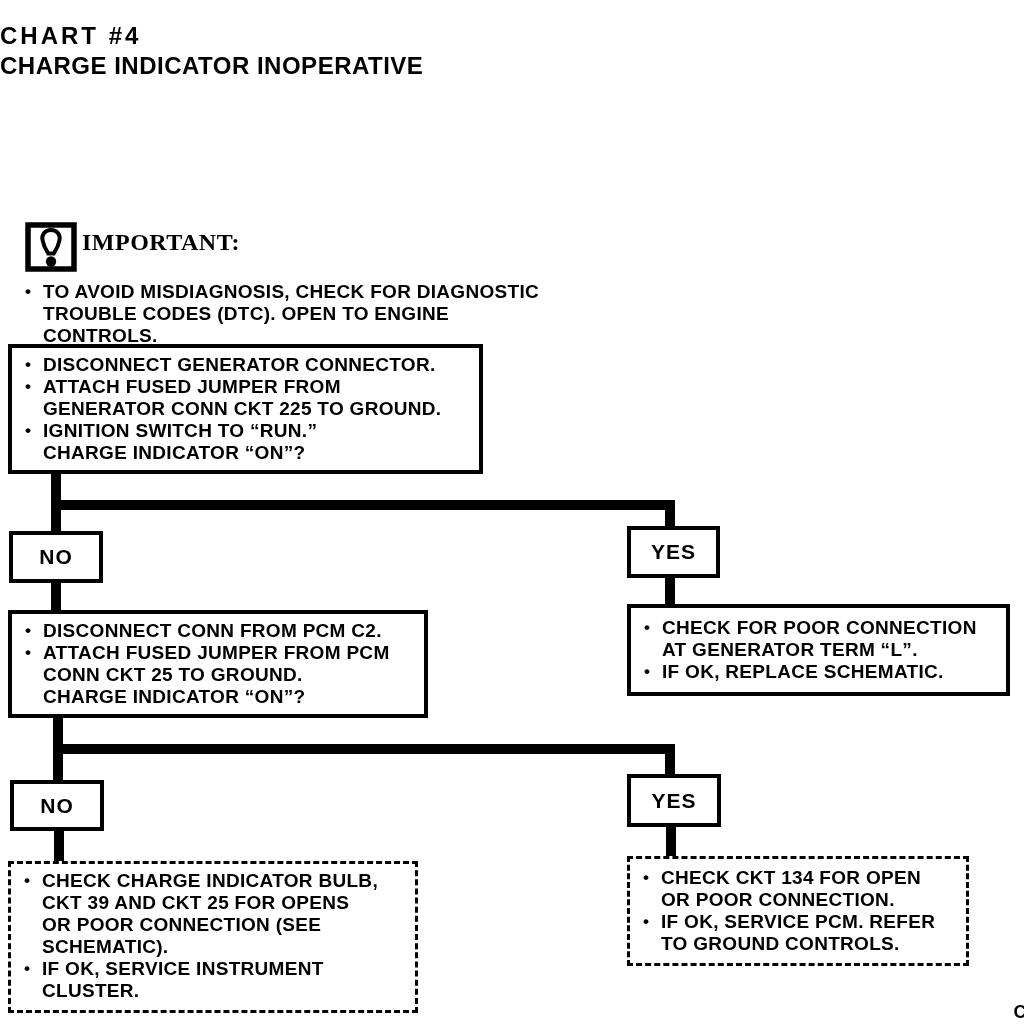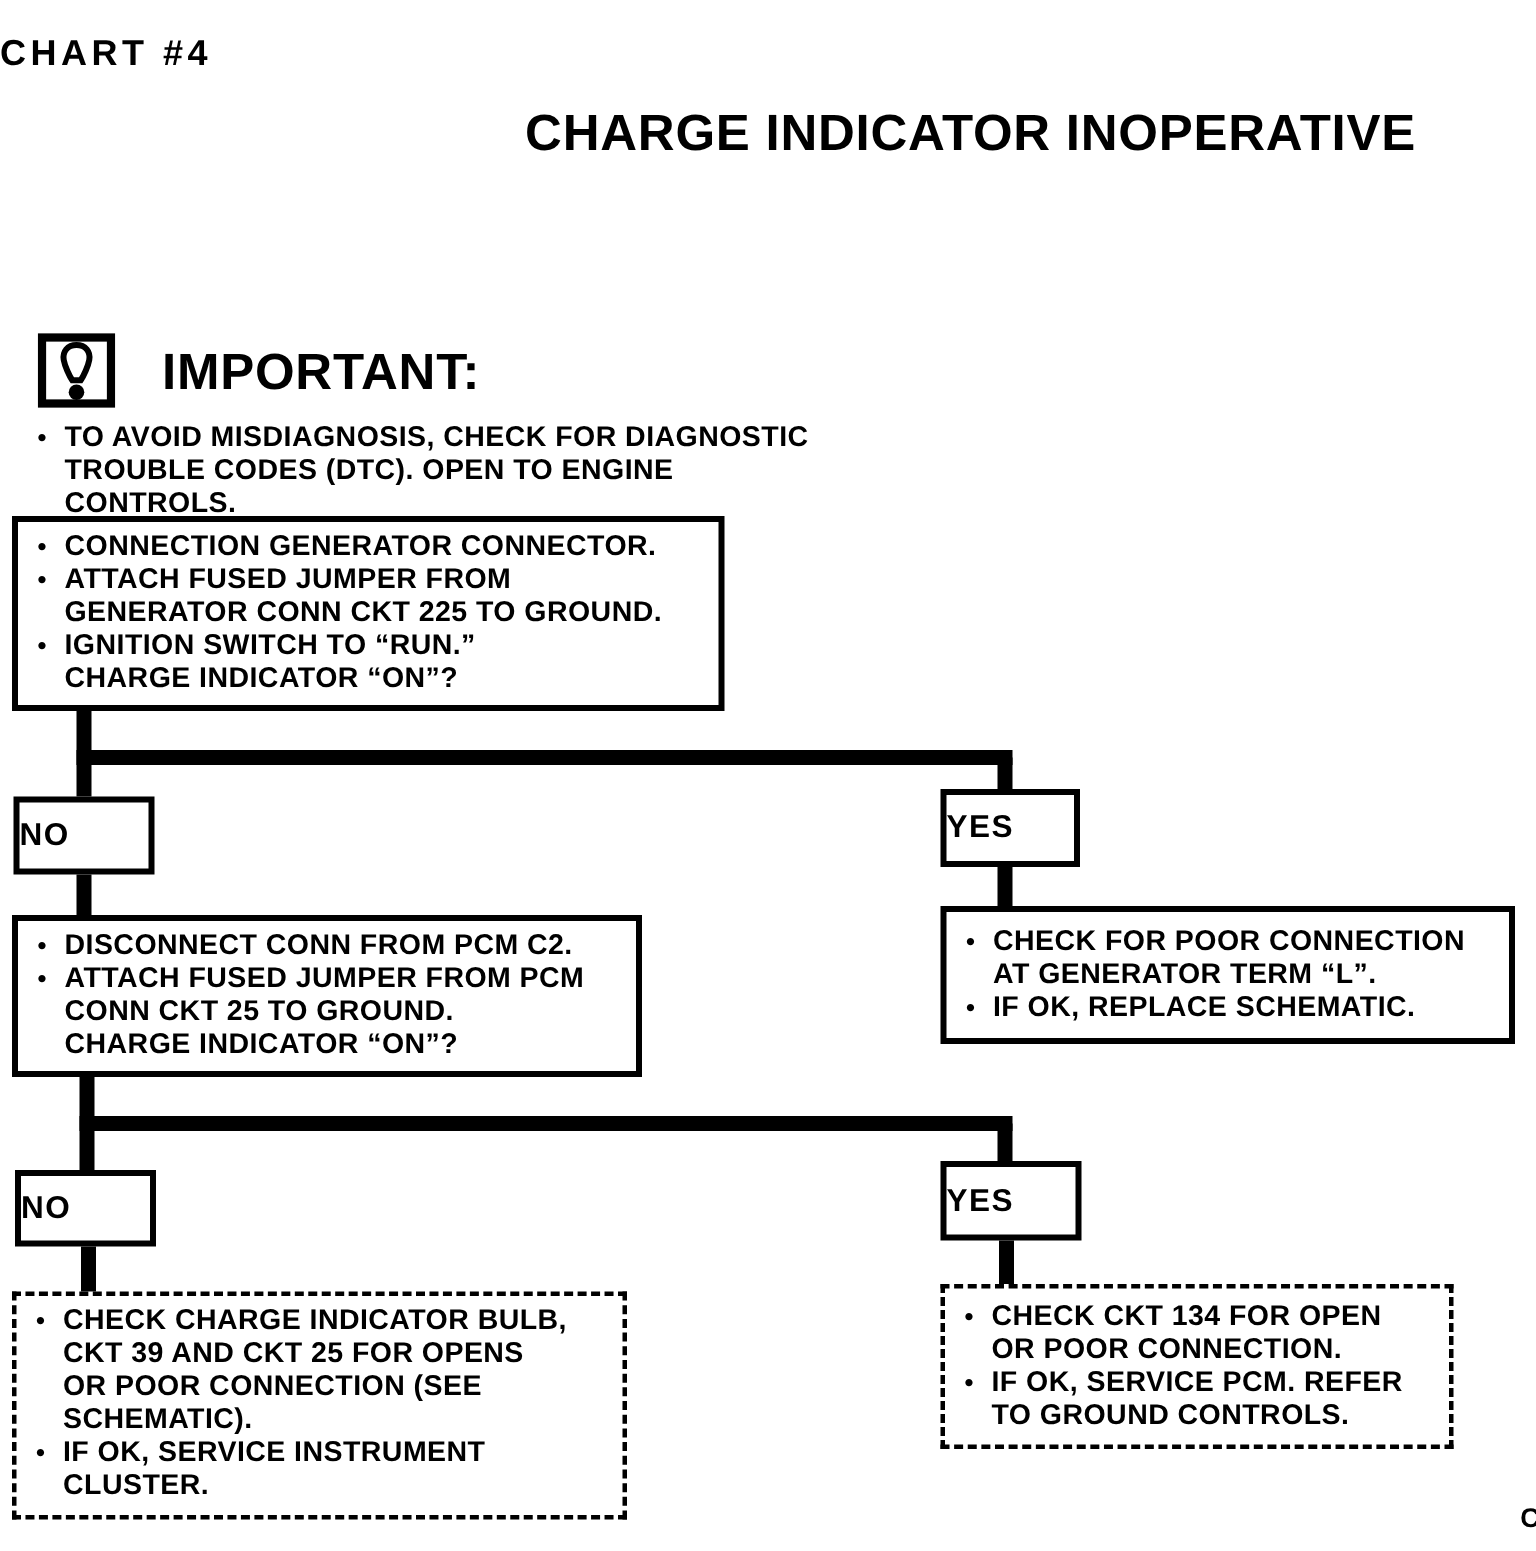--- a/index.html
+++ b/index.html
@@ -8,26 +8,26 @@
     width:1024px; height:1034px; position:relative;
     font-family:"Liberation Sans", sans-serif;
     font-weight:bold; color:#000;
     -webkit-font-smoothing:antialiased;
   }
   .abs { position:absolute; }
 
   
   #title1 { left:0; top:22px; width:976px; text-align:left;
             font-size:24px; letter-spacing:3px; }
-  #title2 { left:0; top:70px; width:944px; text-align:right;
-            font-size:34px; letter-spacing:0.5px; }
+  #title2 { left:0; top:52px; width:944px; text-align:left;
+            font-size:24px; letter-spacing:0.5px; }
 
   
   #imp-icon { left:25px; top:222px; width:52px; height:50px; }
-  #imp-heading { left:108px; top:229px; font-size:34px; letter-spacing:0.5px; }
+  #imp-heading { left:82px; top:229px; font-size:24px; letter-spacing:0.5px;font-family:Liberation Serif, serif; }
   #imp-note { left:25px; top:281px; width:580px; z-index:3; }
 
   
   .brow { display:flex; align-items:flex-start; }
   .bdot { flex:0 0 18px; width:18px; font-size:17px; line-height:22px; }
   .btxt { flex:1; white-space:pre-line; font-size:19px; line-height:22px;
           letter-spacing:0.3px; }
 
   
   .fbox { position:absolute; border:4px solid #000; background:#fff; z-index:2; }
@@ -37,21 +37,21 @@
   #box1    { left:8px;   top:344px; width:475px; height:130px; }
   #box2    { left:8px;   top:610px; width:420px; height:108px; }
   #result1 { left:627px; top:604px; width:383px; height:92px; }
   #result1 .bullets { padding-top:9px; }
   #dotted-left  { left:8px;   top:861px; width:410px; height:152px; }
   #dotted-right { left:627px; top:856px; width:342px; height:110px; }
   #dotted-right .bullets { padding-top:8px; }
 
   
   .label-box { position:absolute; border:4px solid #000; background:#fff; z-index:2;
-               display:flex; align-items:center; 
+               display:flex; align-items:center; justify-content:center;
                font-size:21px; letter-spacing:1px; }
   #no1  { left:9px;   top:531px; width:94px; height:52px; }
   #yes1 { left:627px; top:526px; width:93px; height:52px; }
   #no2  { left:10px;  top:780px; width:94px; height:51px; }
   #yes2 { left:627px; top:774px; width:94px; height:53px; }
 
   
   .cline { position:absolute; background:#000; z-index:1; }
   #l1 { left:51px;  top:474px; width:10px;  height:60px; }
   #h1 { left:51px;  top:500px; width:624px; height:10px; }
@@ -96,21 +96,21 @@
 <div id="l3" class="cline"></div>
 <div id="h2" class="cline"></div>
 <div id="r3" class="cline"></div>
 <div id="l4" class="cline"></div>
 <div id="r4" class="cline"></div>
 
 <div id="box1" class="fbox">
   <div class="bullets">
       <div class="brow">
       <span class="bdot">•</span>
-      <span class="btxt">CONNECTION GENERATOR CONNECTOR.</span>
+      <span class="btxt">DISCONNECT GENERATOR CONNECTOR.</span>
     </div>
       <div class="brow">
       <span class="bdot">•</span>
       <span class="btxt">ATTACH FUSED JUMPER FROM
 GENERATOR CONN CKT 225 TO GROUND.</span>
     </div>
       <div class="brow">
       <span class="bdot">•</span>
       <span class="btxt">IGNITION SWITCH TO “RUN.”
 CHARGE INDICATOR “ON”?</span>

